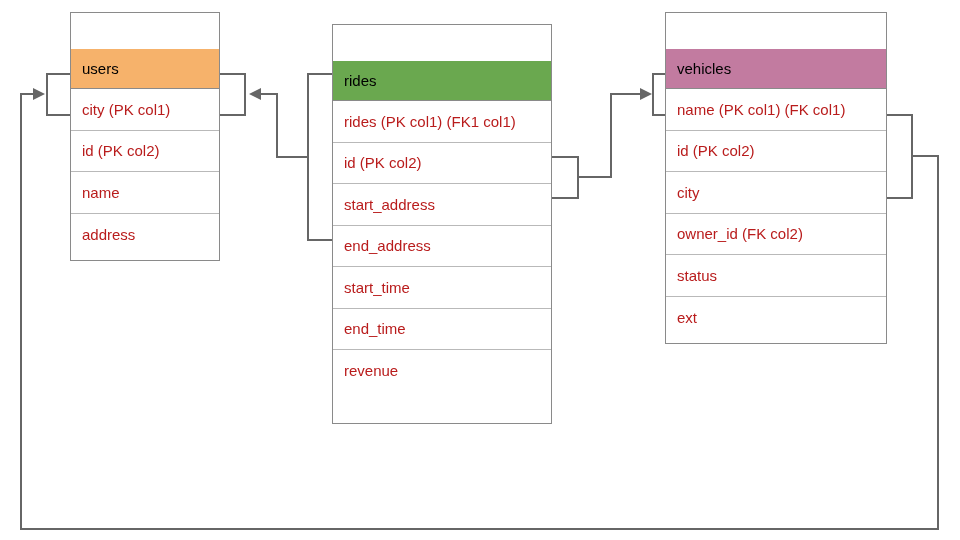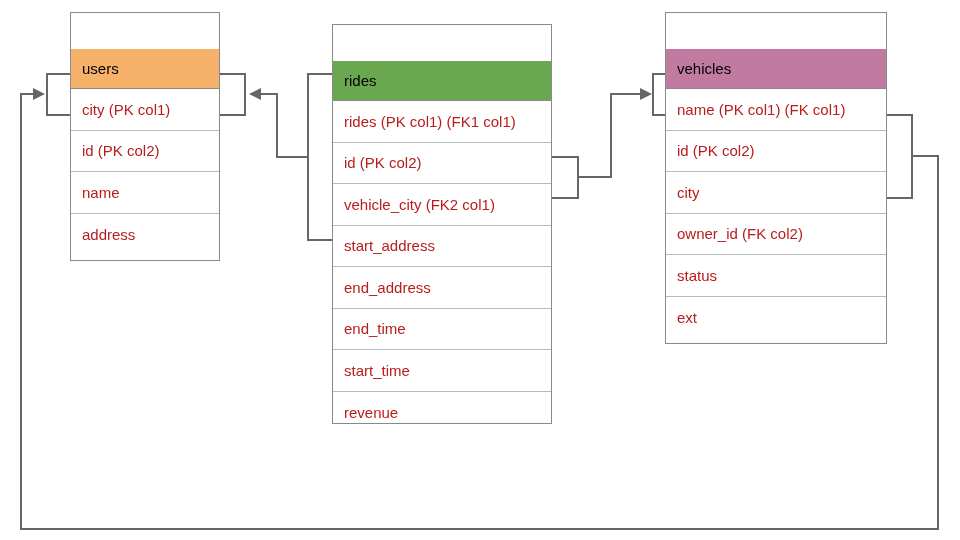--- a/index.html
+++ b/index.html
@@ -87,25 +87,24 @@
     <div class="table-row">city (PK col1)</div>
     <div class="table-row">id (PK col2)</div>
     <div class="table-row">name</div>
     <div class="table-row">address</div>
   </div>
 
   <div class="table" id="rides-table">
     <div class="table-header">rides</div>
     <div class="table-row">rides (PK col1) (FK1 col1)</div>
     <div class="table-row">id (PK col2)</div>
-    <div class="table-row">vehicle_city (FK2 col1)</div>
     <div class="table-row">start_address</div>
     <div class="table-row">end_address</div>
+    <div class="table-row">start_time</div>
     <div class="table-row">end_time</div>
-    <div class="table-row">start_time</div>
     <div class="table-row">revenue</div>
   </div>
 
   <div class="table" id="vehicles-table">
     <div class="table-header">vehicles</div>
     <div class="table-row">name (PK col1) (FK col1)</div>
     <div class="table-row">id (PK col2)</div>
     <div class="table-row">city</div>
     <div class="table-row">owner_id (FK col2)</div>
     <div class="table-row">status</div>

